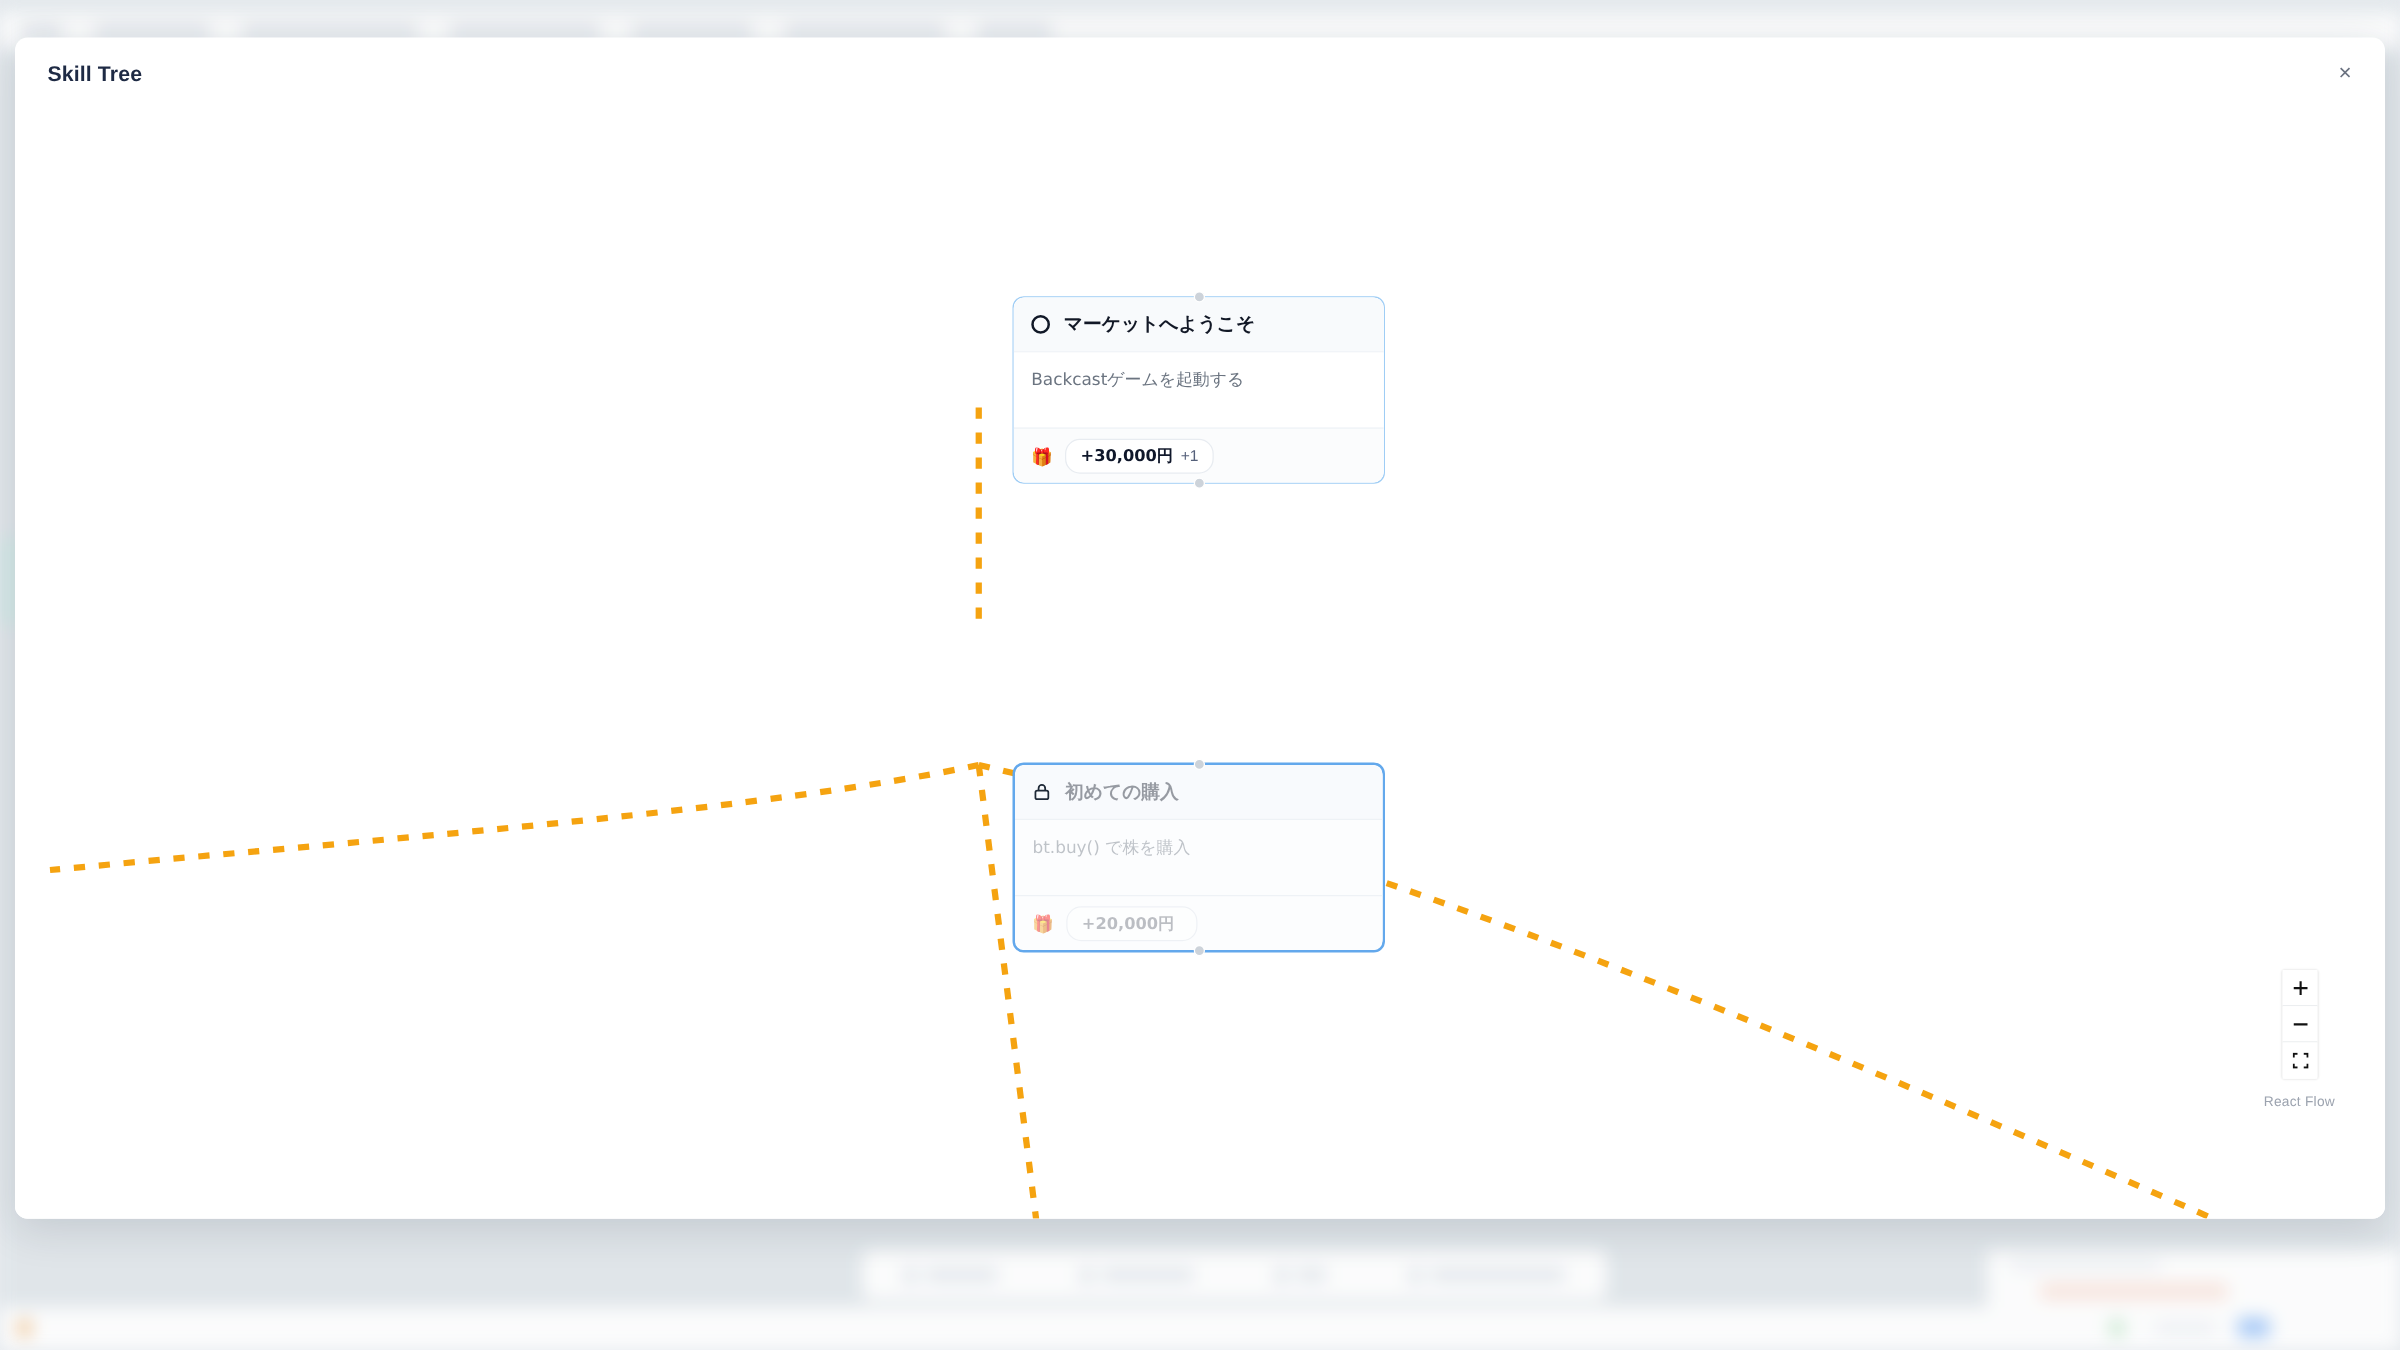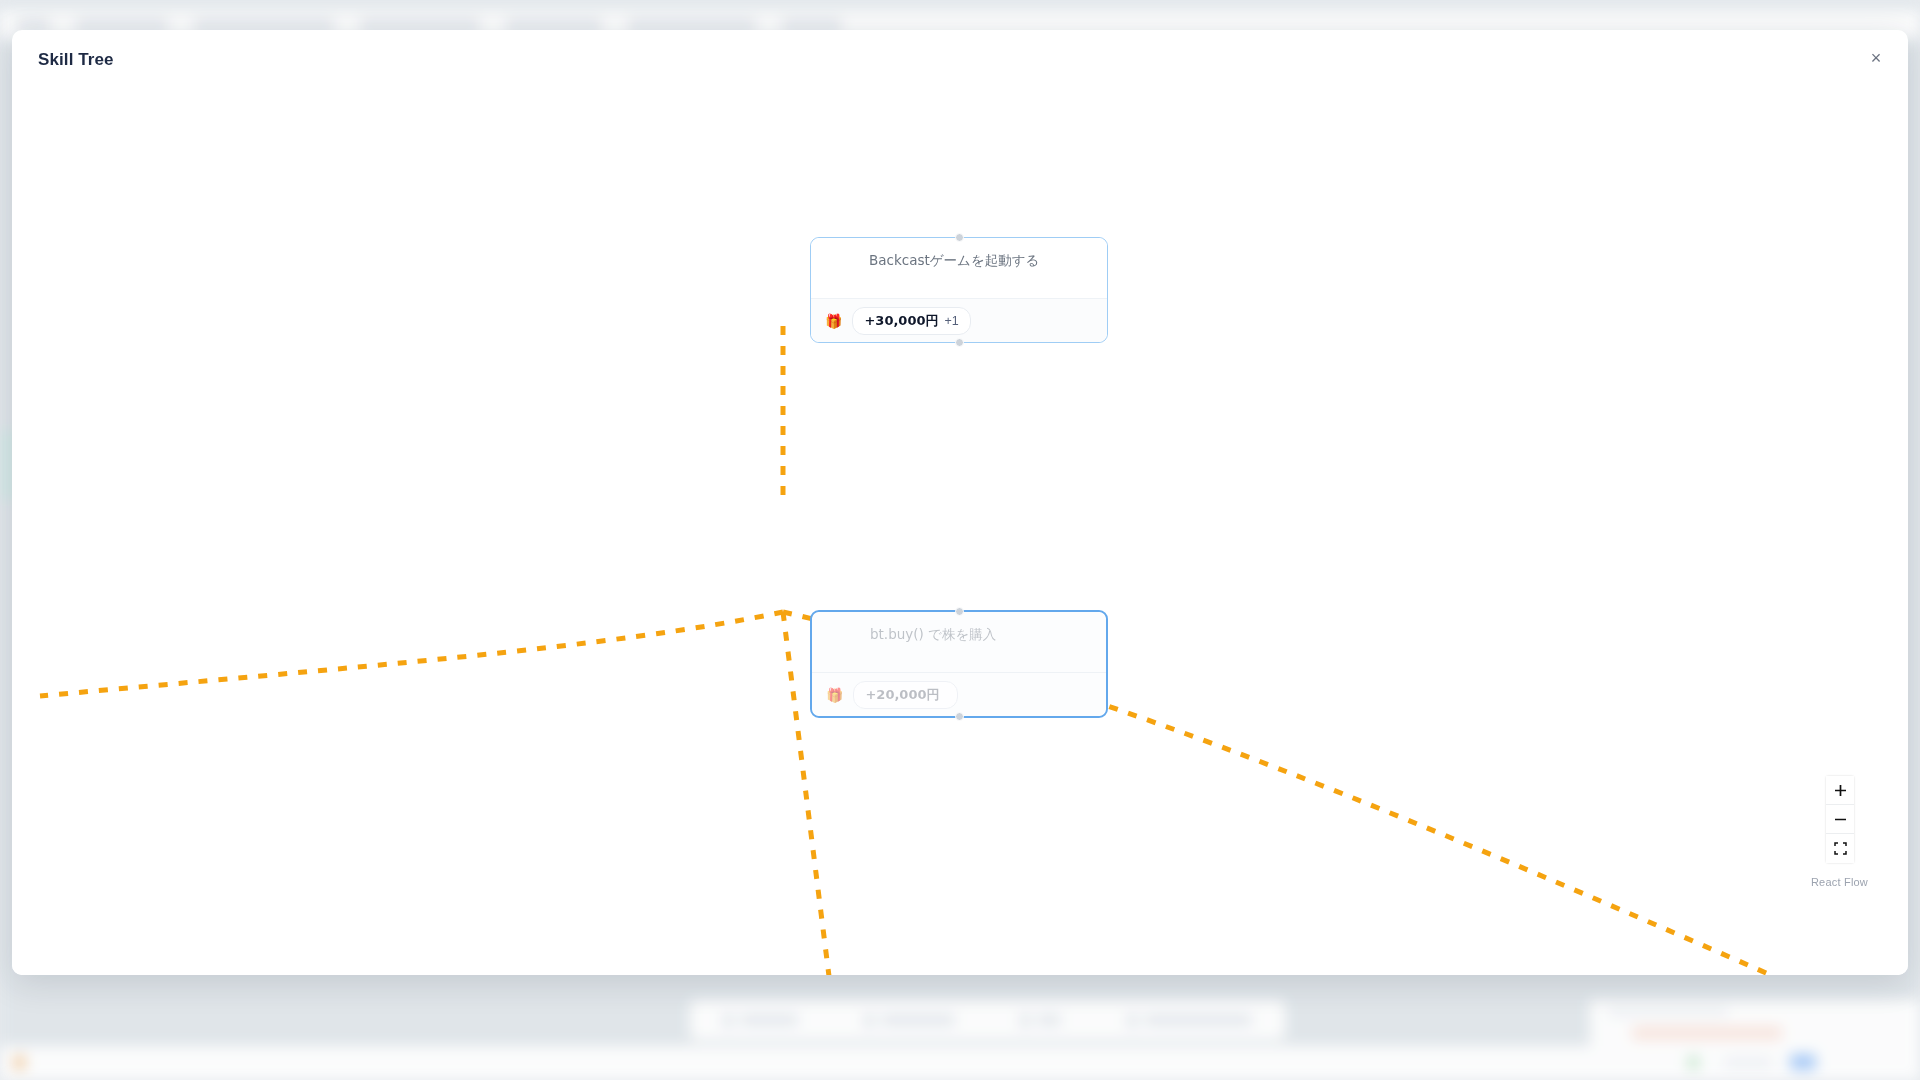--- a/index.html
+++ b/index.html
@@ -113,21 +113,20 @@
   .node-title {
     font-size: 15px; font-weight: 700; color: #121826;
     font-family: "DejaVu Sans", "Liberation Sans", sans-serif;
   }
   .node-body {
     height: 60px; padding: 13px 14px 0 14px; background: #ffffff;
   }
   .node-desc {
     font-size: 13.5px; color: #6b7480; line-height: 1.35;
     font-family: "DejaVu Sans", "Liberation Sans", sans-serif;
-    margin-left: 44px;
   }
   .node-foot {
     height: 44px; display: flex; align-items: center; gap: 10px;
     padding: 0 14px; background: #fbfcfd; border-top: 1px solid #eef2f6;
   }
   .gift-icon { font-size: 14px; line-height: 1; color: #f59e0b; }
   .reward-pill {
     display: inline-flex; align-items: baseline; gap: 6px;
     padding: 4px 11px; border-radius: 12px;
     border: 1px solid #e8ecf1; background: #ffffff;
@@ -248,37 +247,48 @@
       <path d="M 771 520 C 600 556, 330 576, 28 604" fill="none" stroke="#f5a310" stroke-width="5" stroke-dasharray="9 11" stroke-linecap="butt"></path>
 
       <path d="M 771 520 L 818 892" fill="none" stroke="#f5a310" stroke-width="5" stroke-dasharray="9 11" stroke-linecap="butt"></path>
 
       <path d="M 771 520 C 1050 584, 1320 690, 1770 888" fill="none" stroke="#f5a310" stroke-width="5" stroke-dasharray="9 11" stroke-linecap="butt"></path>
     </svg>
 
     <div class="node-card node-unlocked" style="left:798px; top:145px;">
       <span class="handle handle-top"></span>
       <div class="node-inner">
+        <div class="node-head">
+          <span class="circle-ic"></span>
+          <span class="node-title">マーケットへようこそ</span>
+        </div>
         <div class="node-body">
           <div class="node-desc">Backcastゲームを起動する</div>
         </div>
         <div class="node-foot">
           <span class="gift-icon">🎁</span>
           <span class="reward-pill">
             <span class="reward-main">+30,000円</span>
             <span class="reward-extra">+1</span>
           </span>
         </div>
       </div>
       <span class="handle handle-bottom"></span>
     </div>
 
     <div class="node-card node-selected node-faded" style="left:798px; top:518px;">
       <span class="handle handle-top"></span>
       <div class="node-inner">
+        <div class="node-head">
+          <svg class="lock-ic" viewBox="0 0 16 16">
+            <rect x="2.5" y="7" width="11" height="7.2" rx="1.5" fill="none" stroke="#1f2937" stroke-width="1.5"></rect>
+            <path d="M5.2 7 V4.8 a2.8 2.8 0 0 1 5.6 0 V7" fill="none" stroke="#1f2937" stroke-width="1.5"></path>
+          </svg>
+          <span class="node-title">初めての購入</span>
+        </div>
         <div class="node-body">
           <div class="node-desc">bt.buy() で株を購入</div>
         </div>
         <div class="node-foot">
           <span class="gift-icon">🎁</span>
           <span class="reward-pill">
             <span class="reward-main">+20,000円</span>
             <span class="reward-extra"></span>
           </span>
         </div>

